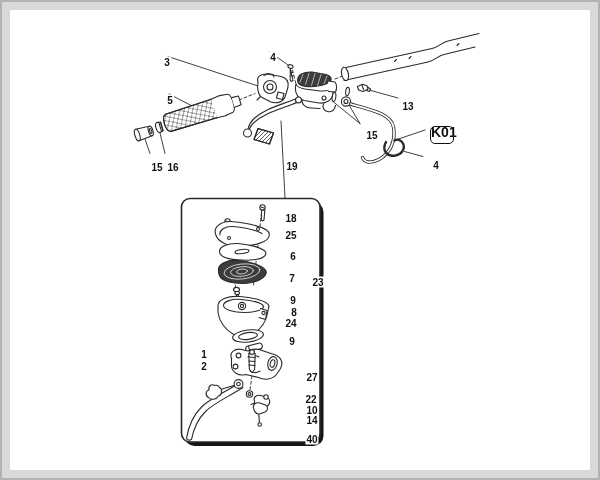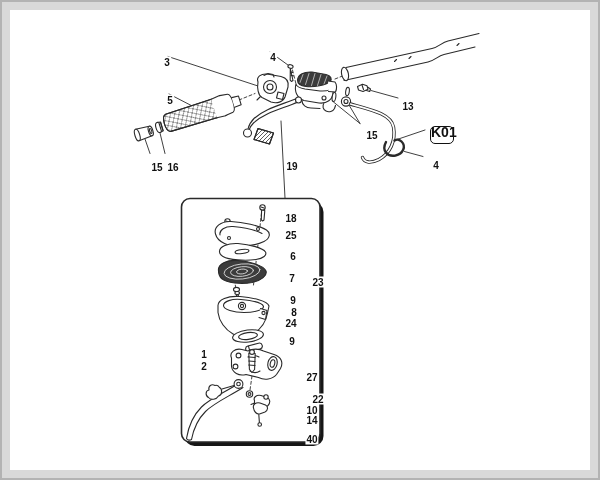--- a/index.html
+++ b/index.html
@@ -294,21 +294,21 @@
 <span class="callout" style="left:283px;top:246px">6</span>
 <span class="callout" style="left:282px;top:268px">7</span>
 <span class="callout" style="left:308px;top:272px">23</span>
 <span class="callout" style="left:283px;top:290px">9</span>
 <span class="callout" style="left:284px;top:302px">8</span>
 <span class="callout" style="left:281px;top:313px">24</span>
 <span class="callout" style="left:282px;top:331px">9</span>
 <span class="callout" style="left:194px;top:344px">1</span>
 <span class="callout" style="left:194px;top:356px">2</span>
 <span class="callout" style="left:302px;top:367px">27</span>
-<span class="callout" style="left:308px;top:389px">22</span>
+<span class="callout" style="left:301px;top:389px">22</span>
 <span class="callout" style="left:302px;top:400px">10</span>
 <span class="callout" style="left:302px;top:410px">14</span>
 <span class="callout" style="left:302px;top:429px">40</span>
 
 <div id="kit-badge">K01</div>
 
 
 </div>
 </div>
 

